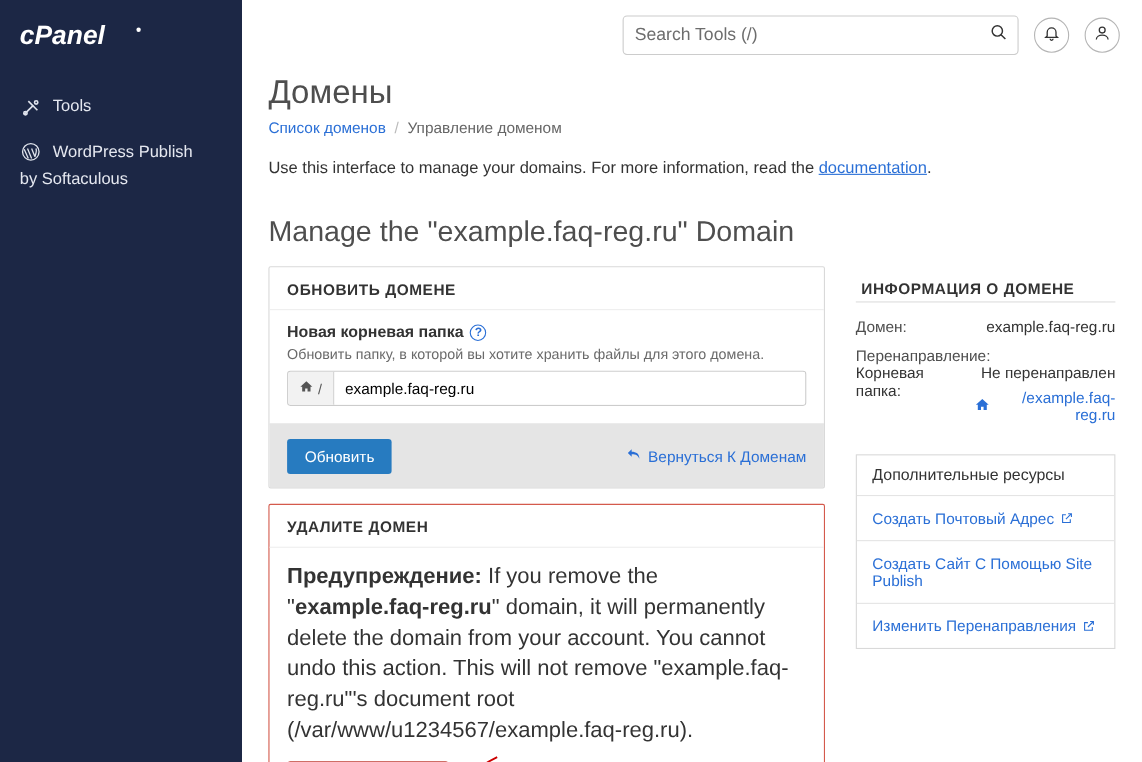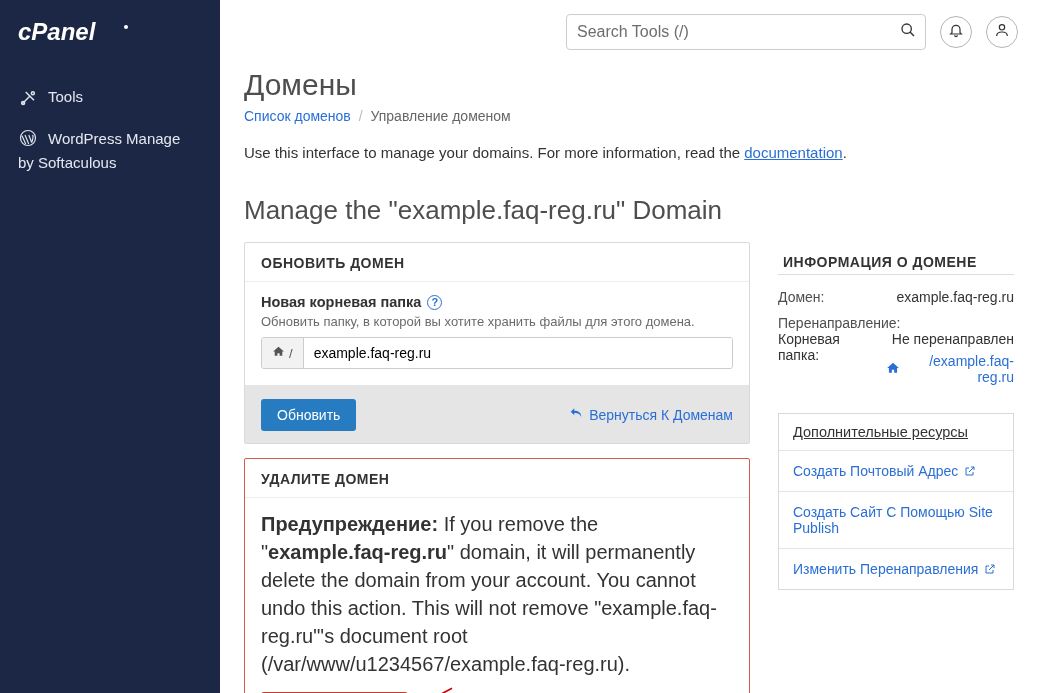--- a/index.html
+++ b/index.html
@@ -51,21 +51,21 @@
   .arrow-annot { position:absolute; left: calc(100% + 6px); top: 50%; transform: translateY(-70%); pointer-events:none; }
   .info-head { font-weight:700; font-size:14px; letter-spacing:0.5px; padding: 12px 5px 4px; border-bottom:1px solid #ddd; margin-bottom:14px; }
   .info-row { display:flex; gap:10px; font-size:14px; margin-bottom:10px; }
   .info-label { color:#4e4e4e; }
   .info-val { margin-left:auto; color:#333; }
   .info-root { display:block; font-size:14px; }
   .info-root .lab { display:block; margin-bottom:4px; }
   .info-redirect { display:block; font-size:14px; }
   .link { color:#2a6fd6; text-decoration:none;justify-content:flex-end; }
   .resources-panel { border:1px solid #d9d9d9; margin-top:28px; }
-  .res-head { padding:10px 14px; font-size:14.5px; border-bottom:1px solid #e4e4e4;text-decoration:underline; }
+  .res-head { padding:10px 14px; font-size:14.5px; border-bottom:1px solid #e4e4e4; }
   .res-item { padding:12px 14px; border-bottom:1px solid #e4e4e4; color:#2a6fd6; font-size:14px; display:flex; align-items:center; gap:6px; cursor:pointer; }
   .res-item:last-child { border-bottom:none; }
   .ext { display:inline-flex; }
 </style>
 </head>
 <body>
 
 <div class="app">
   <aside class="sidebar">
     <div class="logo">
@@ -86,21 +86,21 @@
       <span>Tools</span>
     </div>
     <div class="side-item wp">
       <div class="row1">
         <span class="iconwrap">
           <svg width="18" height="18" viewBox="0 0 24 24" fill="none" stroke="#dfe3ec" stroke-width="1.6">
             <circle cx="12" cy="12" r="10"></circle>
             <path d="M4 9 L9 20 M8 8 L13 20 M13 8 L17 18 M18 8 C20 10 18 14 17 18"></path>
           </svg>
         </span>
-        <span>WordPress Manage</span>
+        <span>WordPress Publish</span>
       </div>
       <div class="row2">
         <span>by Softaculous</span>
       </div>
     </div>
   </aside>
 
   <main class="main">
     <div class="topbar">
       <div class="search-box">
@@ -139,21 +139,21 @@
       </div>
       <p class="intro">
         <span>Use this interface to manage your domains. For more information, read the </span><a href="#">documentation</a><span>.</span>
       </p>
 
       <h2 class="section-heading">Manage the "example.faq-reg.ru" Domain</h2>
 
       <div class="cols">
         <div class="left-col">
           <div class="panel">
-            <div class="panel-head">ОБНОВИТЬ ДОМЕН</div>
+            <div class="panel-head">ОБНОВИТЬ ДОМЕНЕ</div>
             <div class="panel-body">
               <div class="fld-label">
                 <span>Новая корневая папка</span>
                 <span class="help-icon">?</span>
               </div>
               <div class="fld-desc">Обновить папку, в которой вы хотите хранить файлы для этого домена.</div>
               <div class="input-group">
                 <span class="input-prefix">
                   <span>
                     <svg width="13" height="13" viewBox="0 0 24 24" fill="#555">

